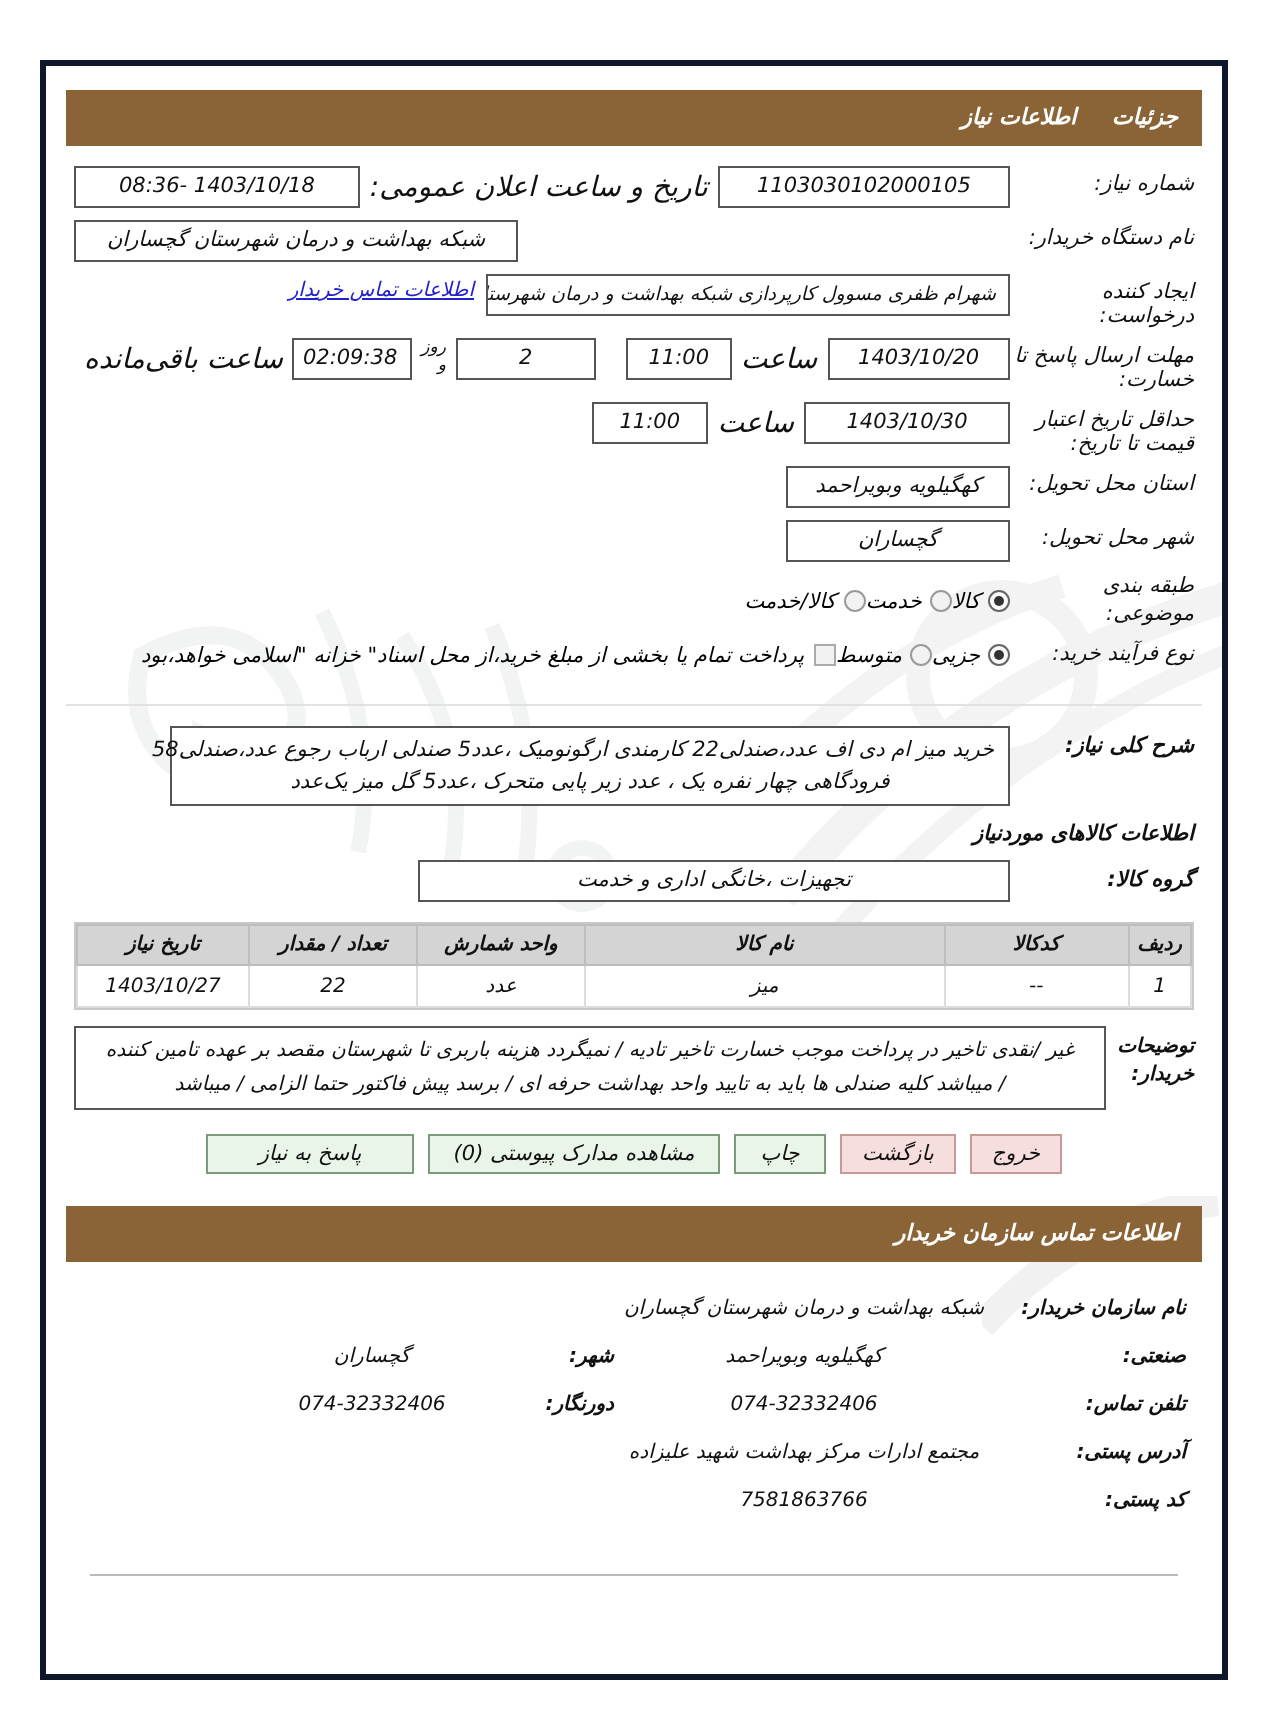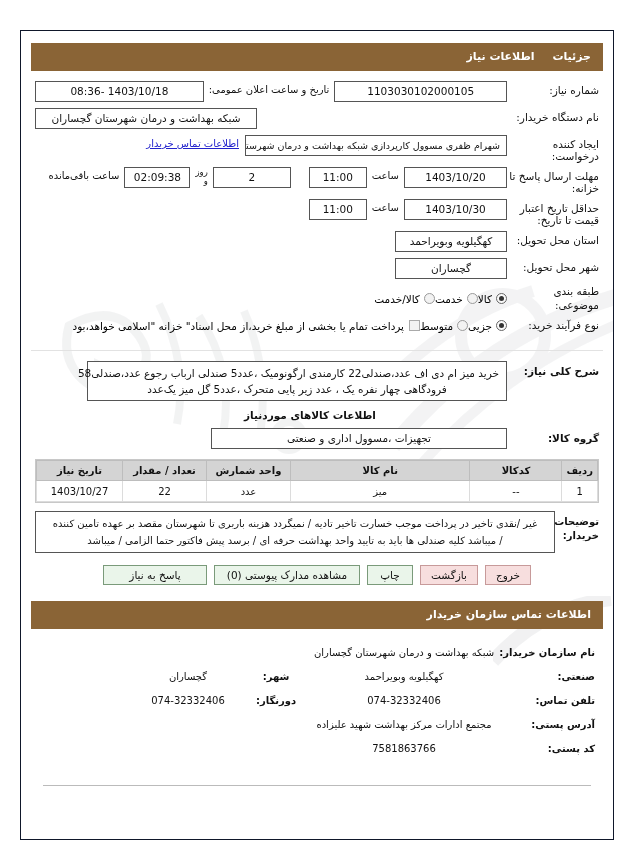--- a/index.html
+++ b/index.html
@@ -14,22 +14,23 @@
     height: 860px;
     background: #ffffff;
     overflow: hidden;
   }
   .sheet {
     position: absolute;
     left: 20px; top: 30px;
     width: 594px;
     height: 810px;
     background: #ffffff;
-    border: 1px solid #0f172a;
+    border: 3px solid #0f172a;
     overflow: hidden;
+    font-style: italic;
   }
   
   .watermark {
     position: absolute;
     left: 18px; top: 255px;
     width: 330px; height: 190px;
     opacity: 0.10;
     pointer-events: none;
     z-index: 0;
   }
@@ -95,21 +96,21 @@
     font-size: 10.5px;
     padding: 0 6px;
     background: #fff;
     text-align: center;
     color: #111;
     overflow: hidden;
     white-space: nowrap;
   }
   .fld.num { font-family: "DejaVu Sans", sans-serif; }
   .inline-lbl {
-    font-size: 10px;
+    font-size: 14px;
     padding: 3px 5px 0 5px;
     white-space: nowrap;
     color: #111;
   }
   .inline-lbl.small { font-size: 8.5px; line-height: 1.0; padding-top: 1px; }
   .link {
     color: #2222cc;
     font-size: 10px;
     text-decoration: underline;
     padding: 3px 6px 0 0;
@@ -218,21 +219,21 @@
   .btn.mid  { min-width: 104px; }
   .btn.red {
     background: #f7dede; border-color: #c79a9a;
   }
   .btn.sm { min-width: 46px; }
 
   
   .kvrow { display: flex; font-size: 10px; margin-bottom: 13px; align-items: baseline; }
   .kv-l { width: 96px; flex: 0 0 96px; font-weight: bold; text-align: right; color:#111; }
   .kv-v { width: 190px; flex: 0 0 190px; text-align: center; color:#111; }
-  .kv-l2 { width: 66px; flex: 0 0 66px; font-weight: bold; text-align: center; color:#111; }
+  .kv-l2 { width: 66px; flex: 0 0 66px; font-weight: bold; text-align: right; color:#111; }
   .kv-v2 { width: 110px; flex: 0 0 110px; text-align: center; color:#111; }
   .contact { padding: 18px 18px 6px 18px; }
   .hr2 { border-top: 1px solid #bbb; margin: 12px 22px 0 22px; }
   .req-title { font-size: 10px; font-weight: bold; text-align: center; margin: 16px 0 18px 0; color:#111; }
   .req .kvrow { margin-bottom: 14px; }
   .req .kv-l { width: 120px; flex: 0 0 120px; }
   .req .kv-v { width: 150px; flex: 0 0 150px; }
 </style>
 </head>
 <body>
@@ -287,21 +288,21 @@
             <div>ایجاد کننده</div>
             <div>درخواست:</div>
           </div>
           <div class="fld w-creator" style="font-size:9.5px">شهرام ظفری مسوول کارپردازی شبکه بهداشت و درمان شهرستان گچساران</div>
           <div class="link">اطلاعات تماس خریدار</div>
         </div>
 
         <div class="row">
           <div class="lbl two">
             <div>مهلت ارسال پاسخ تا</div>
-            <div>خزانه:</div>
+            <div>خسارت:</div>
           </div>
           <div class="fld w-d1 num">1403/10/20</div>
           <div class="inline-lbl">ساعت</div>
           <div class="fld w-time num">11:00</div>
           <div style="width:18px"></div>
           <div class="fld w-days num">2</div>
           <div class="inline-lbl small">
             <div>روز</div>
             <div>و</div>
           </div>
@@ -365,25 +366,25 @@
       <div class="sep"></div>
 
       <div class="descrow" style="padding: 4px 14px 0 14px;">
         <div class="lbl" style="font-weight:bold;padding-top:4px">شرح کلی نیاز:</div>
         <div class="descbox">
           <div>خرید میز ام دی اف عدد،صندلی22 کارمندی ارگونومیک ،عدد5 صندلی ارباب رجوع عدد،صندلی58</div>
           <div>فرودگاهی چهار نفره یک ، عدد زیر پایی متحرک ،عدد5 گل میز یک‌عدد</div>
         </div>
       </div>
 
-      <div class="sect-title" style="text-align:center;padding-right:14px">اطلاعات کالاهای موردنیاز</div>
+      <div class="sect-title" style="text-align:right;padding-right:14px">اطلاعات کالاهای موردنیاز</div>
 
       <div class="descrow" style="padding: 0 14px 0 14px;">
         <div class="lbl" style="font-weight:bold;padding-top:4px">گروه کالا:</div>
-        <div class="fld w-group">تجهیزات ،مسوول اداری و صنعتی</div>
+        <div class="fld w-group">تجهیزات ،خانگی اداری و خدمت</div>
       </div>
 
       <div class="tblwrap" style="margin-top:10px">
         <table class="items">
           <thead>
             <tr>
               <th class="c-radif">ردیف</th>
               <th class="c-code">کدکالا</th>
               <th>نام کالا</th>
               <th class="c-unit">واحد شمارش</th>

